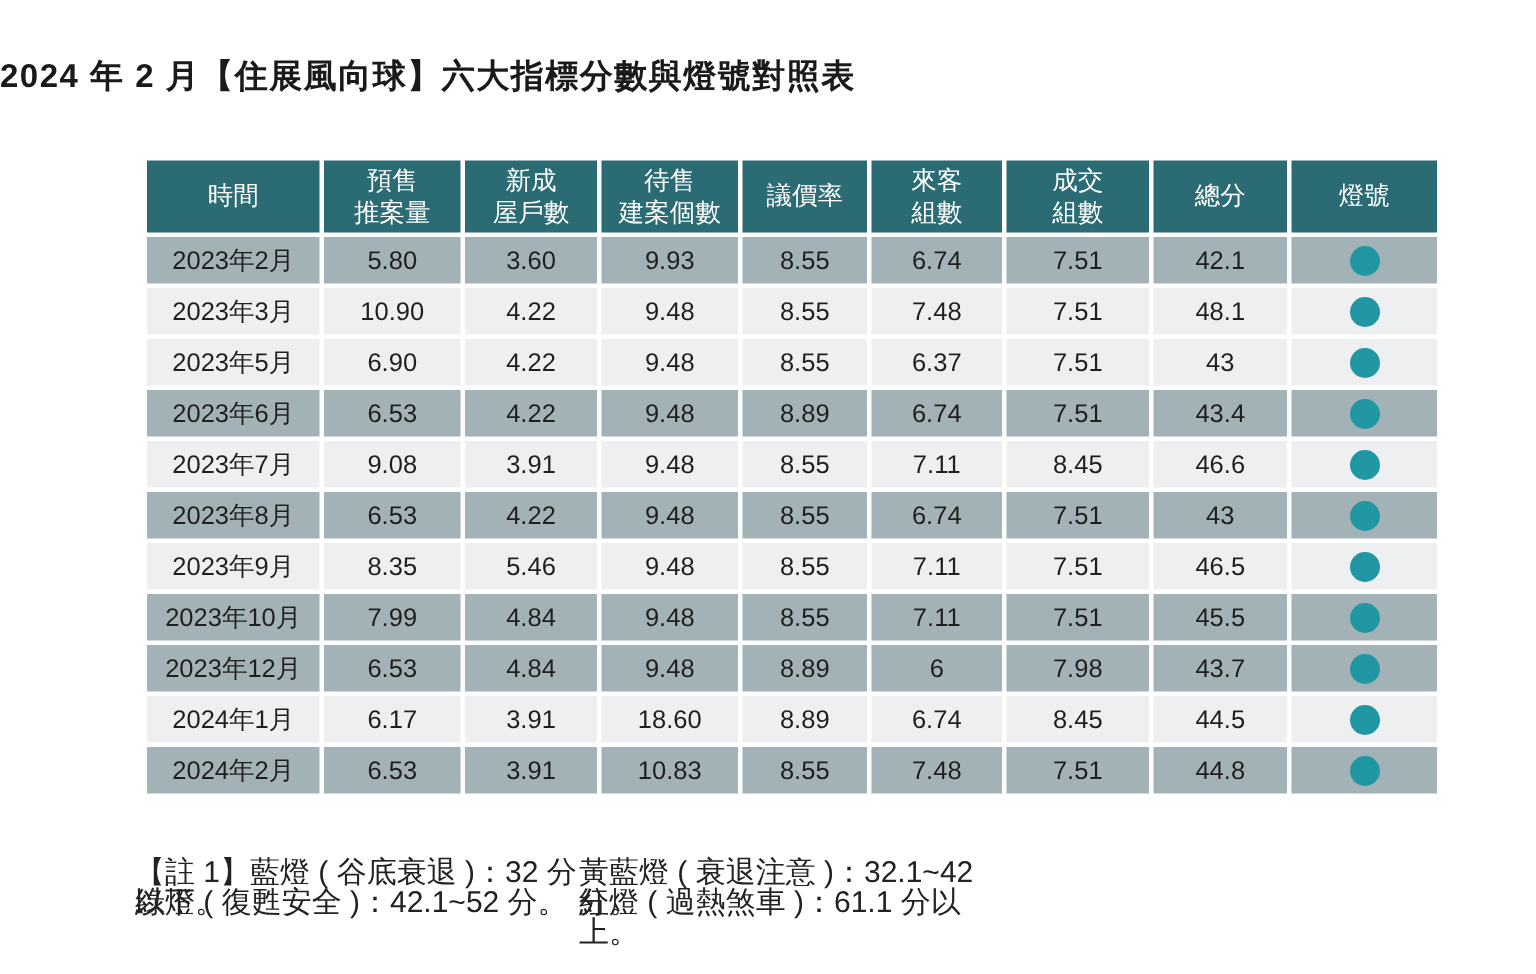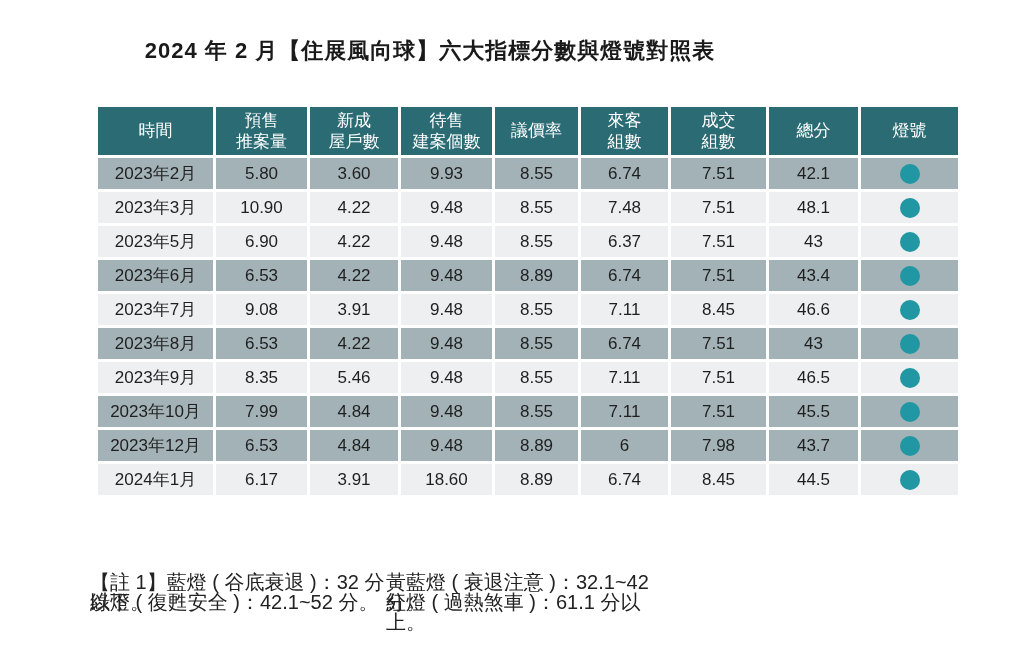--- a/index.html
+++ b/index.html
@@ -10,21 +10,21 @@
     --header-text:#ffffff;
     --body-text:#1f1f1f;
   }
   html,body{margin:0;padding:0;}
   body{
     width:1024px;height:649px;position:relative;background:#ffffff;
     font-family:"Liberation Sans","DejaVu Sans",sans-serif;
     color:var(--body-text);overflow:hidden;
   }
   .title{
-    position:absolute;top:36px;left:0;width:860px;text-align:center;
+    position:absolute;top:36px;left:0;width:860px;
     font-size:22px;font-weight:bold;color:#1a1a1a;letter-spacing:1px;
   }
   table.indicator{
     position:absolute;left:95px;top:68px;width:866px;
     border-collapse:separate;border-spacing:3px;table-layout:fixed;margin-top:36px;
   }
   table.indicator th{
     background:var(--header-bg);color:var(--header-text);
     font-weight:normal;font-size:17px;height:48px;line-height:1.25;
     text-align:center;vertical-align:middle;padding:0;
@@ -202,20 +202,31 @@
         <td>2024年1月</td>
         <td>6.17</td>
         <td>3.91</td>
         <td>18.60</td>
         <td>8.89</td>
         <td>6.74</td>
         <td>8.45</td>
         <td>44.5</td>
         <td><span class="dot"></span></td>
       </tr>
+      <tr class="dark">
+        <td>2024年2月</td>
+        <td>6.53</td>
+        <td>3.91</td>
+        <td>10.83</td>
+        <td>8.55</td>
+        <td>7.48</td>
+        <td>7.51</td>
+        <td>44.8</td>
+        <td><span class="dot"></span></td>
+      </tr>
     </tbody>
 </table>
 
 <div class="notes">
   <div>【註 1】藍燈 ( 谷底衰退 )：32 分以下。</div>
   <div>黃藍燈 ( 衰退注意 )：32.1~42 分。</div>
   <div></div>
   <div>綠燈 ( 復甦安全 )：42.1~52 分。</div>
   <div>紅燈 ( 過熱煞車 )：61.1 分以上。</div>
 </div>

